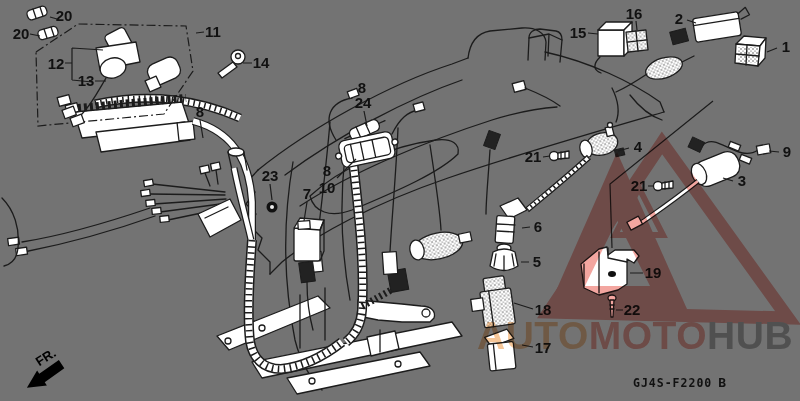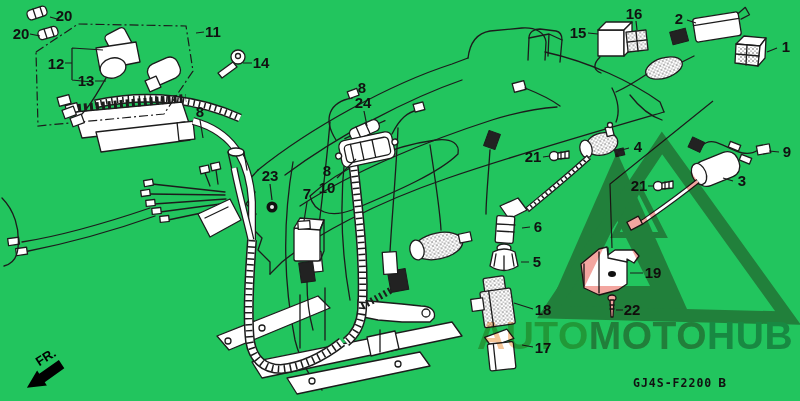--- a/index.html
+++ b/index.html
@@ -1,16 +1,16 @@
 <!DOCTYPE html>
 <html><head>
 <meta charset="utf-8">
 <style>
   html,body{margin:0;padding:0;background:#fff;}
-  #stage{position:relative;width:800px;height:401px;background:#22c55e;overflow:hidden;
+  #stage{position:relative;width:800px;height:401px;background:#737373;overflow:hidden;
          font-family:"Liberation Sans",sans-serif;}
   svg{position:absolute;left:0;top:0;}
   .ln{stroke:#1c1c1c;fill:none;stroke-width:1.3;stroke-linecap:round;stroke-linejoin:round;}
   .fw{stroke:#1c1c1c;fill:#ffffff;stroke-width:1.3;stroke-linejoin:round;}
   .fd{stroke:#1c1c1c;fill:#222222;stroke-width:1;stroke-linejoin:round;}
   .callout{font:700 15px "Liberation Sans",sans-serif;fill:#111;}
   .leader{stroke:#1c1c1c;stroke-width:1.2;fill:none;}
   .code{font:700 11.5px "DejaVu Sans Mono",monospace;fill:#111;letter-spacing:1px;}
   .wm-text{font:700 39px "Liberation Sans",sans-serif;letter-spacing:.5px;}
   .fr-text{font:700 13px "Liberation Sans",sans-serif;fill:#000;}

